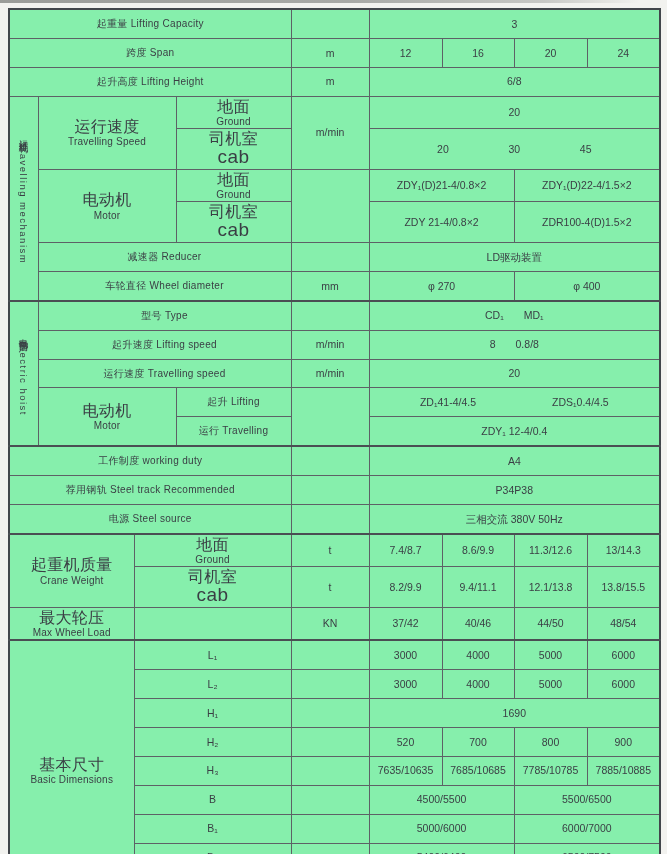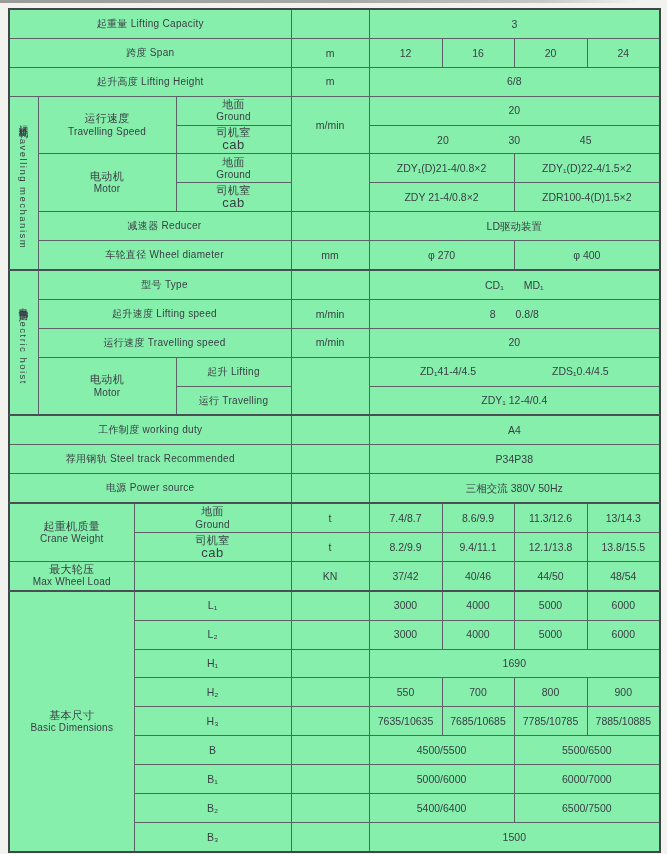--- a/index.html
+++ b/index.html
@@ -23,23 +23,23 @@
   td{
     border:1px solid #5d6166;
     padding:0 2px;height:27.9px;
     text-align:center;vertical-align:middle;
     font-size:10.5px;line-height:1.2;
     overflow:hidden;white-space:nowrap;
   }
   table.spec{border:2px solid #42464b;}
   tr.sec td{border-top-width:2px;border-top-color:#4a4e53;}
   .label{font-size:10px;letter-spacing:.3px;}
-  .zh{display:block;font-size:11px;}
+  .zh{display:block;font-size:16px;}
   .en{display:block;font-size:10px;letter-spacing:.2px;}
-  .cabtxt{display:block;font-size:13px;letter-spacing:.5px;margin-top:-2px;}
+  .cabtxt{display:block;font-size:19px;letter-spacing:.5px;margin-top:-2px;}
   .vcell{padding:0;}
   .vtext{
     writing-mode:vertical-rl;text-orientation:mixed;
     font-size:9.5px;letter-spacing:1.5px;
     margin:0 auto;max-height:165px;
   }
   .pair{display:flex;justify-content:center;align-items:flex-start;}
   .g12{gap:0}.g20{gap:20px}.g64{gap:76px}
   .triple{position:relative;width:100%;height:100%;}
   .triple span{position:absolute;top:50%;transform:translate(-50%,-50%);}
@@ -213,21 +213,21 @@
     <td></td>
     <td colspan="4">
       <div class="pair g12">
         <span>P34</span>
         <span>P38</span>
       </div>
     </td>
   </tr>
 
   <tr>
-    <td colspan="4" class="label">电源  Power source</td>
+    <td colspan="4" class="label">电源  Steel source</td>
     <td></td>
     <td colspan="4">三相交流  380V  50Hz</td>
   </tr>
 
   <tr class="sec">
     <td colspan="2" rowspan="2" class="label">
       <span class="zh">起重机质量</span>
       <span class="en">Crane Weight</span>
     </td>
     <td colspan="2" class="label">
@@ -290,21 +290,21 @@
 
   <tr>
     <td colspan="2">H₁</td>
     <td></td>
     <td colspan="4">1690</td>
   </tr>
 
   <tr>
     <td colspan="2">H₂</td>
     <td></td>
-    <td>550</td>
+    <td>520</td>
     <td>700</td>
     <td>800</td>
     <td>900</td>
   </tr>
 
   <tr>
     <td colspan="2">H₃</td>
     <td></td>
     <td>7635/10635</td>
     <td>7685/10685</td>

